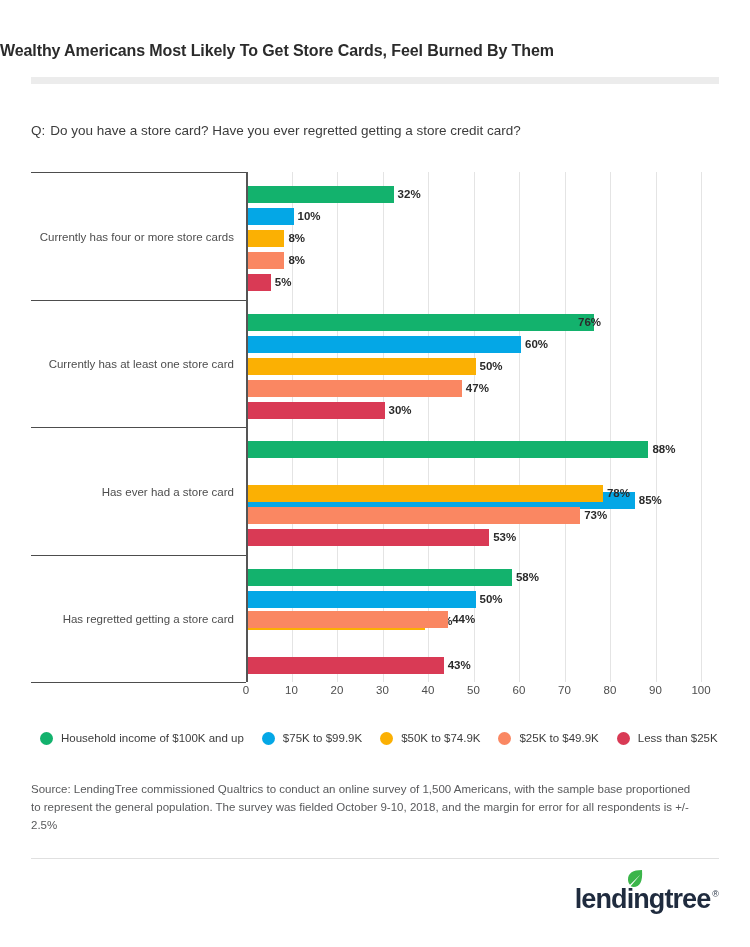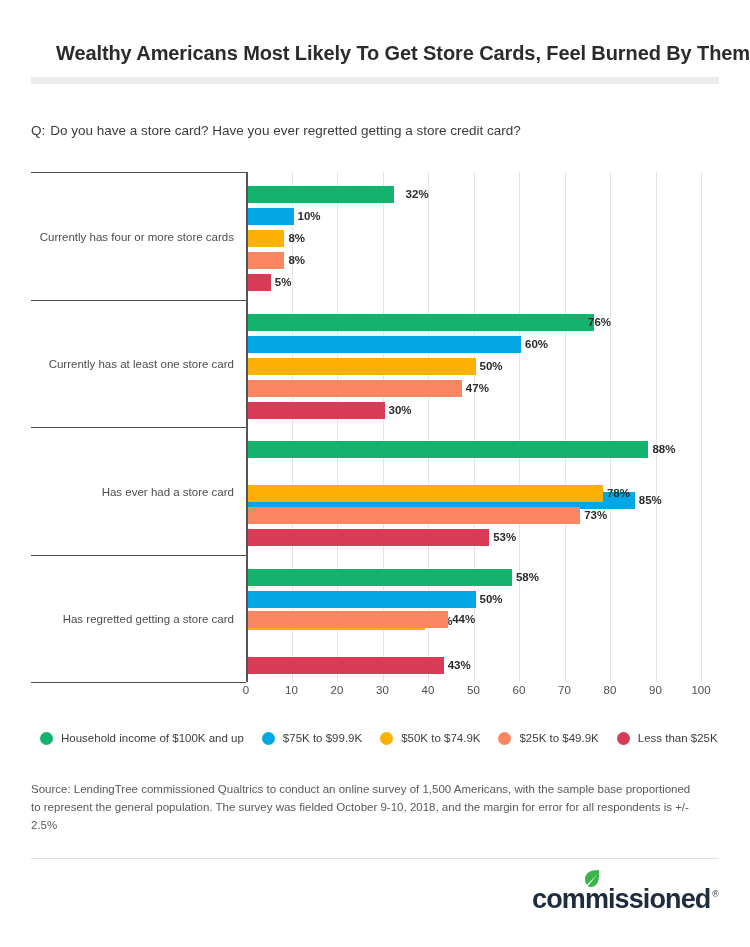--- a/index.html
+++ b/index.html
@@ -21,22 +21,22 @@
     position: relative;
     box-sizing: border-box;
   }
 
   
   .title {
     position: absolute;
     left: 0;
     top: 42px;
     width: 750px;
-    text-align: right;
-    font-size: 20px;
+    text-align: left;
+    font-size: 16px;
     font-weight: bold;
     color: #2b2b2b;
     letter-spacing: -0.1px;
   }
   .header-rule {
     position: absolute;
     left: 31px;
     top: 77px;
     width: 688px;
     height: 7px;
@@ -275,42 +275,42 @@
         <div class="xtick" style="left: 442.5px;">50</div>
         <div class="xtick" style="left: 488px;">60</div>
         <div class="xtick" style="left: 533.5px;">70</div>
         <div class="xtick" style="left: 579px;">80</div>
         <div class="xtick" style="left: 624.5px;">90</div>
         <div class="xtick" style="left: 670px;">100</div>
       </div>
   <div class="group-sep" style="top: 0px;"></div>
       <div class="bar-row" style="top: 14px; width: 455px;">
         <div class="bar" style="width: 145.6px; background: rgb(19, 178, 109);"></div>
-        <div class="bar-value" style="left: 145.6px; margin-left: 8px;">32%</div>
+        <div class="bar-value" style="left: 145.6px;">32%</div>
       </div>
       <div class="bar-row" style="top: 36px; width: 455px;">
         <div class="bar" style="width: 45.5px; background: rgb(4, 167, 230);"></div>
         <div class="bar-value" style="left: 45.5px;">10%</div>
       </div>
       <div class="bar-row" style="top: 58px; width: 455px;">
         <div class="bar" style="width: 36.4px; background: rgb(251, 176, 3);"></div>
         <div class="bar-value" style="left: 36.4px;">8%</div>
       </div>
       <div class="bar-row" style="top: 80px; width: 455px;">
         <div class="bar" style="width: 36.4px; background: rgb(250, 135, 98);"></div>
         <div class="bar-value" style="left: 36.4px;">8%</div>
       </div>
       <div class="bar-row" style="top: 102px; width: 455px;">
         <div class="bar" style="width: 22.75px; background: rgb(217, 58, 85);"></div>
         <div class="bar-value" style="left: 22.75px;">5%</div>
       </div>
       <div class="group-sep" style="top: 127.5px;"></div>
       <div class="bar-row" style="top: 141.5px; width: 455px;">
         <div class="bar" style="width: 345.8px; background: rgb(19, 178, 109);"></div>
-        <div class="bar-value" style="left: 336px;">76%</div>
+        <div class="bar-value" style="left: 326px;">76%</div>
       </div>
       <div class="bar-row" style="top: 163.5px; width: 455px;">
         <div class="bar" style="width: 273px; background: rgb(4, 167, 230);"></div>
         <div class="bar-value" style="left: 273px;">60%</div>
       </div>
       <div class="bar-row" style="top: 185.5px; width: 455px;">
         <div class="bar" style="width: 227.5px; background: rgb(251, 176, 3);"></div>
         <div class="bar-value" style="left: 227.5px;">50%</div>
       </div>
       <div class="bar-row" style="top: 207.5px; width: 455px;">
@@ -387,20 +387,20 @@
         <span class="legend-dot" style="background: rgb(217, 58, 85);"></span>
         <span class="legend-text">Less than $25K</span>
       </div>
     </div>
 
   <div class="source">Source: LendingTree commissioned Qualtrics to conduct an online survey of 1,500 Americans, with the sample base proportioned to represent the general population. The survey was fielded October 9-10, 2018, and the margin for error for all respondents is +/- 2.5%</div>
 
   <div class="footer-rule"></div>
 
   <div class="logo">
-    <div class="logo-wordmark">commissioned</div>
+    <div class="logo-wordmark">lendingtree</div>
     <svg class="logo-leaf" viewBox="0 0 17 19">
       <path d="M16 1C7 1 2 4 2 10.5c0 2.2 0.8 4 2 5.3L14.5 5.5 4.6 17.3c0.9 0.5 2 0.8 3.2 0.8C13.5 18.1 17 13 16 1z" fill="#3bb54a"></path>
     </svg>
     <div class="logo-reg">®</div>
   </div>
 
 </div>
 
 </body></html>

